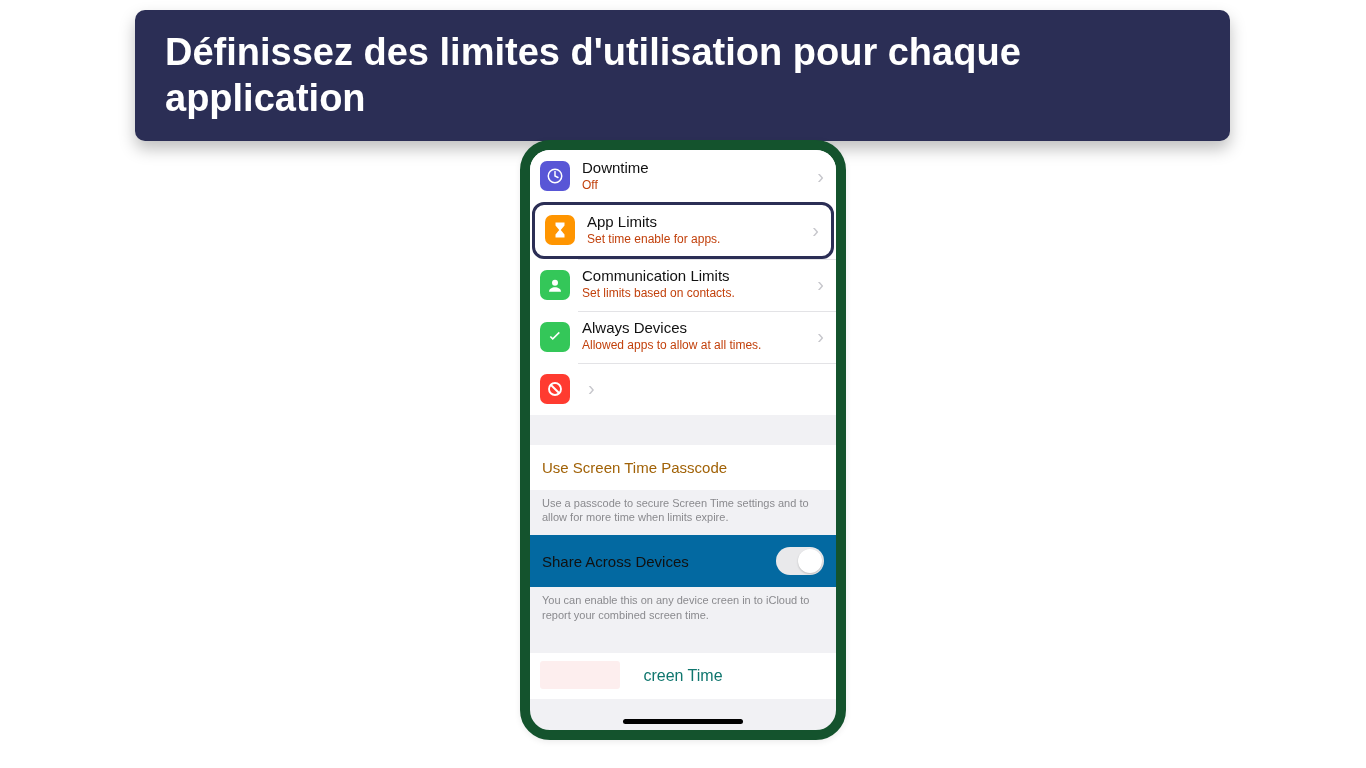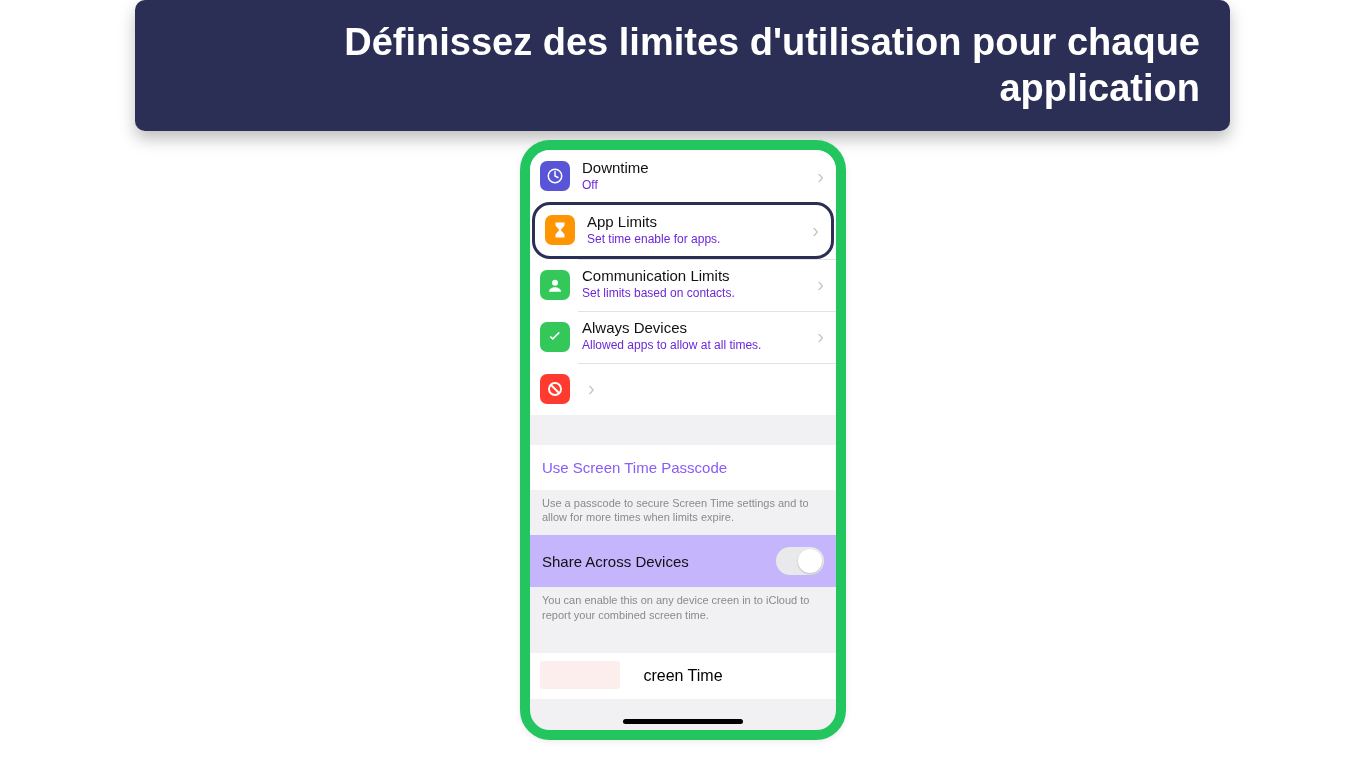--- a/index.html
+++ b/index.html
@@ -6,42 +6,42 @@
   body {
     width: 1366px;
     height: 768px;
     background: #ffffff;
     font-family: -apple-system, BlinkMacSystemFont, "Segoe UI", Helvetica, Arial, sans-serif;
     overflow: hidden;
     position: relative;
   }
   .banner {
     position: absolute;
-    top: 0;
+    top: 10px;
     left: 135px;
     width: 1095px;
     background: #2b2e55;
     color: #ffffff;
     border-radius: 10px;
     padding: 20px 30px;
     font-size: 38px;
     font-weight: 600;
-    text-align: right;
+    text-align: left;
     line-height: 1.2;
     box-shadow: 0 8px 16px rgba(0,0,0,0.25);
   }
   .phone {
     position: absolute;
     top: 140px;
     left: 520px;
     width: 326px;
     height: 600px;
     background: #f1f1f4;
     border-radius: 30px;
-    border: 10px solid #22c55e;
+    border: 10px solid #14532d;
     box-shadow: 0 2px 6px rgba(0,0,0,0.08);
     overflow: hidden;
   }
   .row-group {
     background: #ffffff;
     margin: 0;
   }
   .row {
     display: flex;
     align-items: center;
@@ -53,58 +53,58 @@
     content: "";
     position: absolute;
     top: 0;
     left: 48px;
     right: 0;
     height: 1px;
     background: #e3e3e6;
   }
   .row.highlight {
     border: 3px solid #2b2e55;
-    border-radius: 18px;
+    border-radius: 12px;
     margin: 0 2px;
   }
   .row.highlight::before { display:none; }
   .icon-box {
     width: 30px;
     height: 30px;
     border-radius: 7px;
     display: flex;
     align-items: center;
     justify-content: center;
     flex-shrink: 0;
     margin-right: 12px;
   }
   .icon-box svg { width: 18px; height: 18px; }
   .row-text { flex: 1; min-width: 0; }
   .row-title { font-size: 15px; color: #111; line-height: 1.2; }
-  .row-sub { font-size: 12px; color: #6d28d9; line-height: 1.3; margin-top: 1px; }
+  .row-sub { font-size: 12px; color: #c2410c; line-height: 1.3; margin-top: 1px; }
   .chevron {
     font-size: 20px;
     color: #c7c7cc;
     margin-left: 6px;
   }
   .spacer { height: 30px; }
   .link-row {
     background: #ffffff;
     padding: 14px 12px;
     font-size: 15px;
-    color: #8b5cf6;
+    color: #a16207;
   }
   .footer-text {
     font-size: 11px;
     color: #8a8a8e;
     padding: 6px 12px 10px 12px;
     line-height: 1.35;
   }
   .toggle-row {
-    background: #c4b5fd;
+    background: #0369a1;
     display: flex;
     align-items: center;
     padding: 12px 12px;
     font-size: 15px;
     color: #111;
   }
   .toggle {
     width: 48px;
     height: 28px;
     background: #e9e9eb;
@@ -122,21 +122,21 @@
     background: #ffffff;
     border-radius: 50%;
     box-shadow: 0 1px 2px rgba(0,0,0,0.2);
   }
   .spacer2 { height: 20px; }
   .turnoff-row {
     background: #ffffff;
     text-align: center;
     padding: 14px 12px;
     font-size: 16px;
-    color: #000000;
+    color: #0f766e;
     position: relative;
   }
   .blur-patch {
     position: absolute;
     left: 10px;
     top: 8px;
     width: 80px;
     height: 28px;
     background: #fdeeee;
     border-radius: 3px;
@@ -227,21 +227,21 @@
       <div class="chevron">›</div>
     </div>
 
   </div>
 
   <div class="spacer"></div>
 
   <div class="link-row">
     <span>Use Screen Time Passcode</span>
   </div>
-  <div class="footer-text">Use a passcode to secure Screen Time settings and to allow for more times when limits expire.</div>
+  <div class="footer-text">Use a passcode to secure Screen Time settings and to allow for more time when limits expire.</div>
 
   <div class="toggle-row">
     <span>Share Across Devices</span>
     <div class="toggle"></div>
   </div>
   <div class="footer-text">You can enable this on any device creen in to iCloud to report your combined screen time.</div>
 
   <div class="spacer2"></div>
 
   <div class="turnoff-row">

